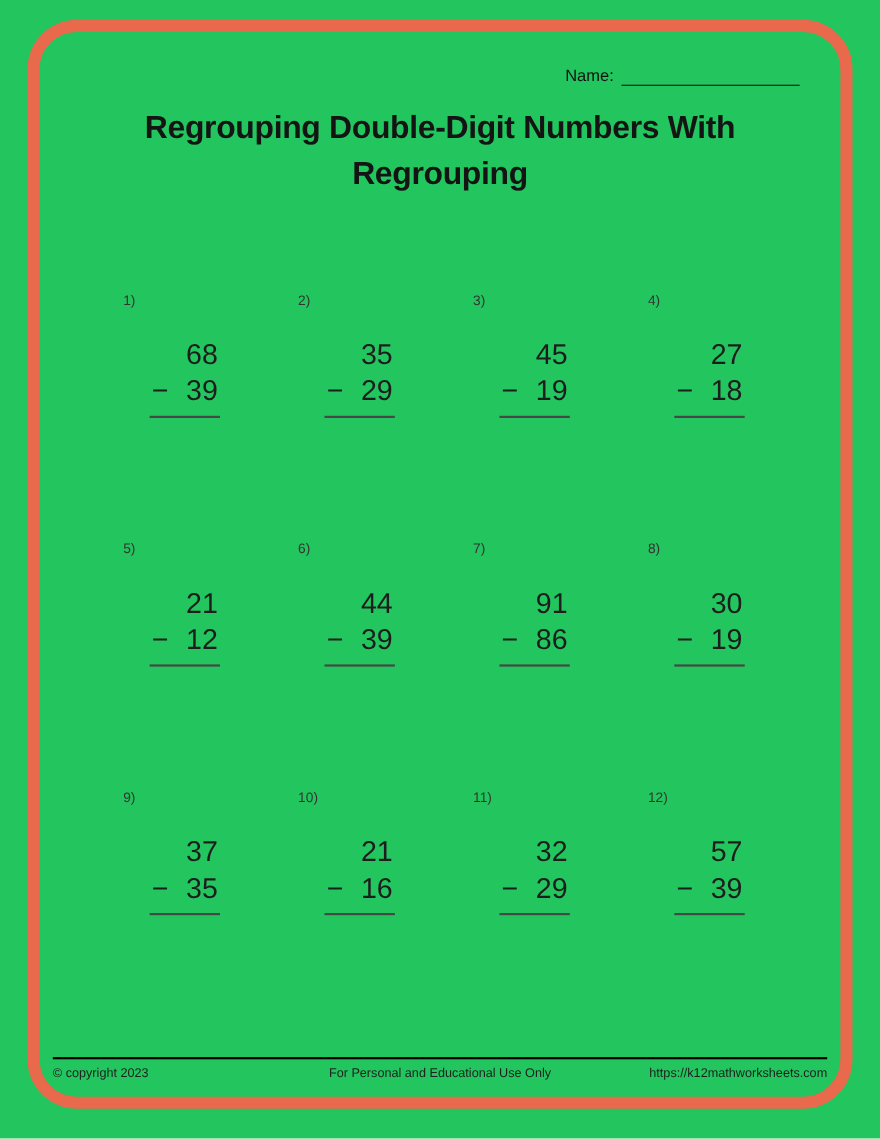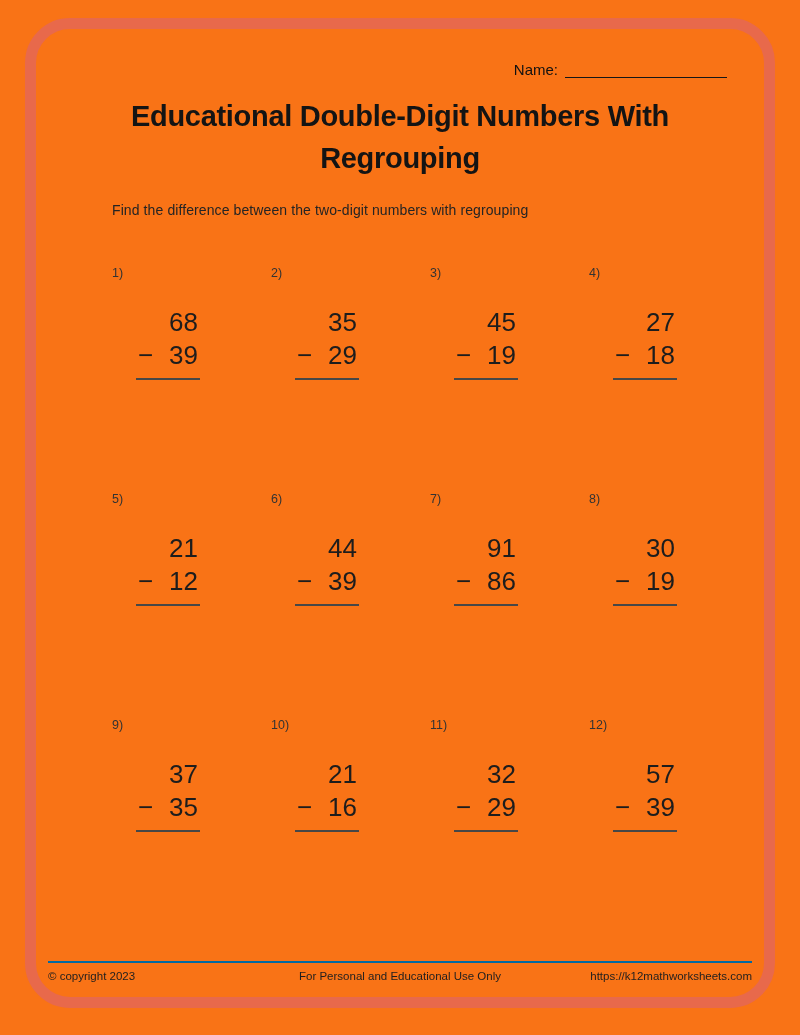--- a/index.html
+++ b/index.html
@@ -2,21 +2,21 @@
 <html><head>
 <meta charset="utf-8">
 <style>
   * { margin: 0; padding: 0; box-sizing: border-box; }
   html, body {
     width: 800px; height: 1035px;
     background: #ffffff;
     font-family: "Liberation Sans", "DejaVu Sans", sans-serif;
     color: #1c1c1c;
   }
-  .page { position: relative; width: 800px; height: 1035px; background: #f97316; overflow: hidden; }
+  .page { position: relative; width: 800px; height: 1035px; background: #22c55e; overflow: hidden; }
 
   .page-border {
     position: absolute;
     left: 25px; top: 18px;
     width: 750px; height: 990px;
     border: 11px solid #E8694B;
     border-radius: 45px;
     background: transparent;
   }
 
@@ -71,21 +71,21 @@
   .subrow { display: flex; justify-content: space-between; }
   .answer-line {
     margin-top: 6px; margin-left: -2px;
     width: 64px; height: 0;
     border-top: 2px solid #474747;
   }
 
   .footer {
     position: absolute;
     left: 48px; top: 961px; width: 704px;
-    border-top: 2px solid #0369a1;
+    border-top: 2px solid #000000;
     padding-top: 7px;
     display: flex; align-items: flex-start;
     font-size: 11.5px; color: #1f1f1f;
   }
   .footer .f-left  { flex: 1; text-align: left; }
   .footer .f-mid   { flex: 1.4; text-align: center; }
   .footer .f-right { flex: 1; text-align: right; }
 </style>
 </head>
 <body>
@@ -93,25 +93,24 @@
 <div class="page">
 
   <div class="page-border"></div>
 
   <div class="name-row">
     <span>Name:</span>
     <span class="name-blank"></span>
   </div>
 
   <div class="title">
-    <div>Educational Double-Digit Numbers With</div>
+    <div>Regrouping Double-Digit Numbers With</div>
     <div>Regrouping</div>
   </div>
 
-  <div class="instruction">Find the difference between the two-digit numbers with regrouping</div>
 
   <div class="problems">
 
     <div class="prob">
       <span class="plabel">1)</span>
       <div class="pnums">
         <div class="minuend">68</div>
         <div class="subrow">
           <span>−</span>
           <span>39</span>

